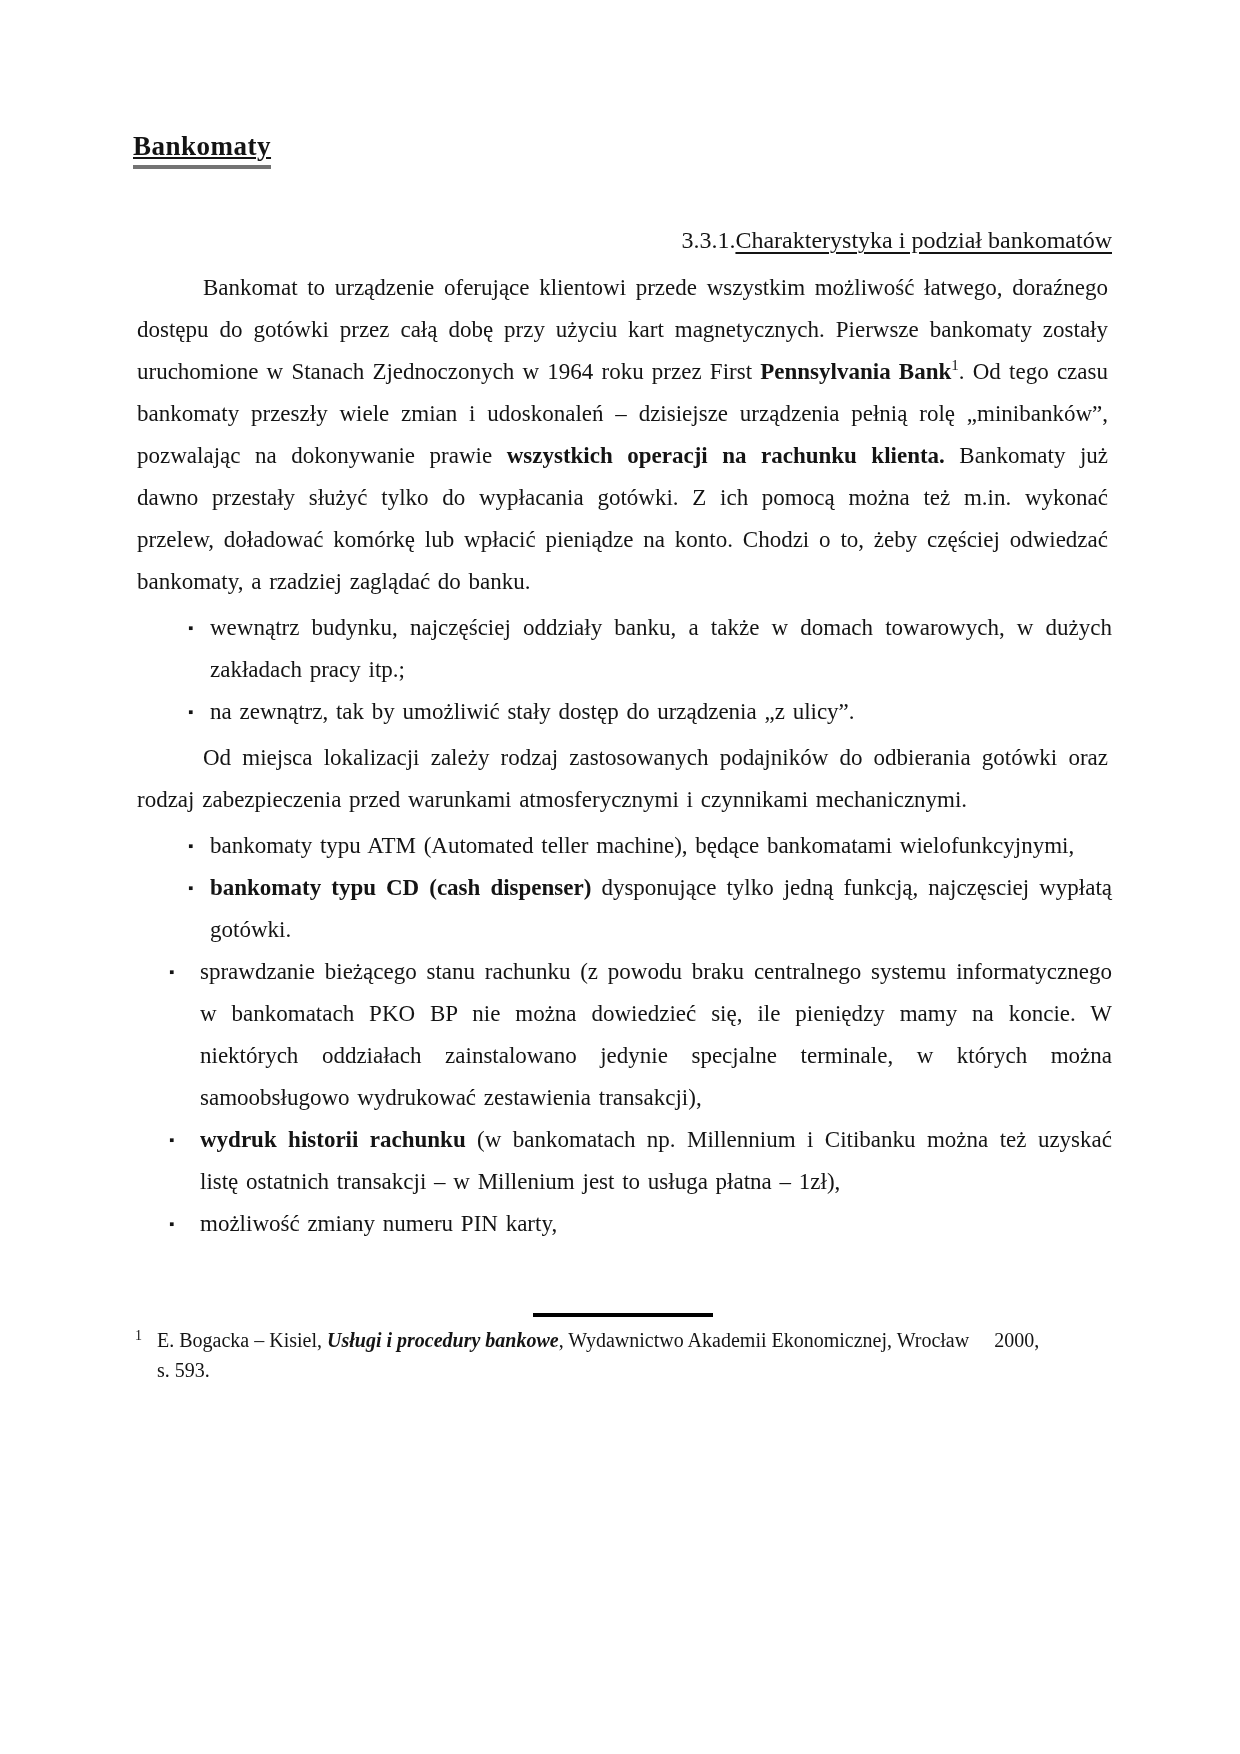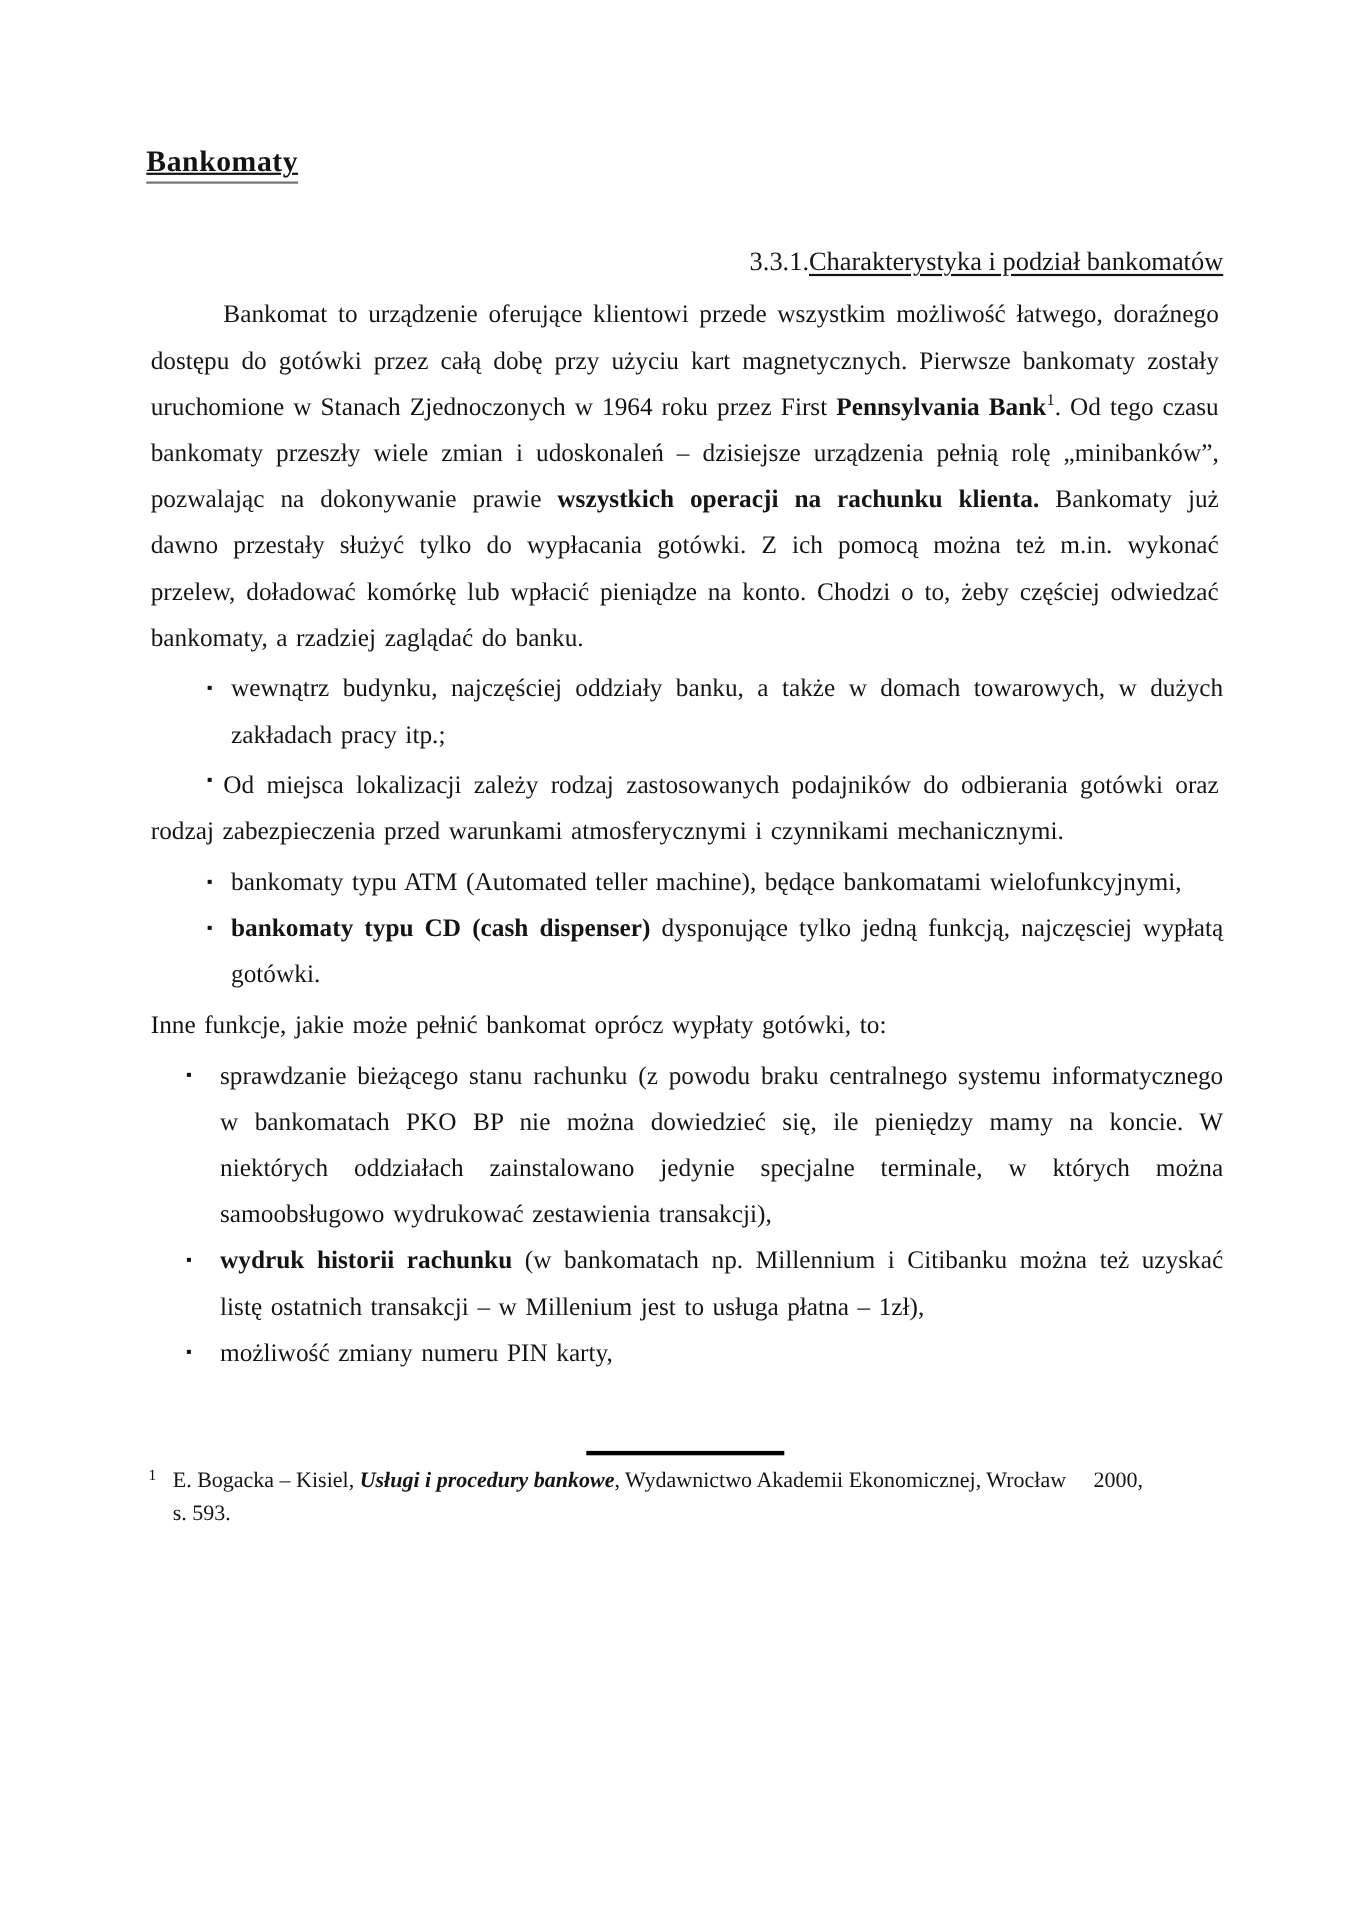--- a/index.html
+++ b/index.html
@@ -17,21 +17,21 @@
     height: 1754px;
     padding: 130px 128px 0 133px;
     overflow: hidden;
   }
   .title {
     display: inline-block;
     font-size: 27px;
     font-weight: bold;
     line-height: 32px;
     letter-spacing: 0.5px;
-    border-bottom: 2px solid #737373;
+    border-bottom: 4px solid #737373;
     padding-bottom: 3px;
     text-decoration: underline;
     text-decoration-thickness: 2px;
     text-underline-offset: 2px;
     margin: 0;
   }
   .heading {
     margin: 56px 0 0 0;
     font-size: 24px;
     font-weight: normal;
@@ -102,32 +102,31 @@
 
   <h1 class="title">Bankomaty</h1>
 
   <h2 class="heading"><span class="hnum">3.3.1.</span><span class="htext">Charakterystyka i podział bankomatów</span></h2>
 
   <p class="para indent mt12"><span>Bankomat to urządzenie oferujące klientowi przede wszystkim możliwość łatwego, doraźnego dostępu do gotówki przez całą dobę przy użyciu kart magnetycznych. Pierwsze bankomaty zostały uruchomione w Stanach Zjednoczonych w 1964 roku przez First </span><span class="semi">Pennsylvania Bank</span><sup class="fnref">1</sup><span>. Od tego czasu bankomaty przeszły wiele zmian i udoskonaleń – dzisiejsze urządzenia pełnią rolę „minibanków”, pozwalając na dokonywanie prawie </span><span class="semi">wszystkich operacji na rachunku klienta.</span><span> Bankomaty już dawno przestały służyć tylko do wypłacania gotówki. Z ich pomocą można też m.in. wykonać przelew, doładować komórkę lub wpłacić pieniądze na konto. Chodzi o to, żeby częściej odwiedzać bankomaty, a rzadziej zaglądać do banku.</span></p>
 
 
   <div class="list-a">
     <div class="bullet"><span class="marker">▪</span><span>wewnątrz budynku, najczęściej oddziały banku, a także w domach towarowych, w dużych zakładach pracy itp.;</span></div>
-    <div class="bullet"><span class="marker">▪</span></div>
+    <div class="bullet"><span class="marker">▪</span><span>na zewnątrz, tak by umożliwić stały dostęp do urządzenia „z ulicy”.</span></div>
   </div>
 
   <p class="para indent">Od miejsca lokalizacji zależy rodzaj zastosowanych podajników do odbierania gotówki oraz rodzaj zabezpieczenia przed warunkami atmosferycznymi i czynnikami mechanicznymi.</p>
 
 
   <div class="list-a">
     <div class="bullet"><span class="marker">▪</span><span>bankomaty typu ATM (Automated teller machine), będące bankomatami wielofunkcyjnymi,</span></div>
     <div class="bullet"><span class="marker">▪</span><span class="semi">bankomaty typu CD (cash dispenser)</span><span> dysponujące tylko jedną funkcją, najczęsciej wypłatą gotówki.</span></div>
   </div>
 
-  <p class="para">Inne funkcje, jakie może pełnić bankomat oprócz wypłaty gotówki, to:</p>
 
   <div class="list-c">
     <div class="bullet"><span class="marker">▪</span><span>sprawdzanie bieżącego stanu rachunku (z powodu braku centralnego systemu informatycznego w bankomatach PKO BP nie można dowiedzieć się, ile pieniędzy mamy na koncie. W niektórych oddziałach zainstalowano jedynie specjalne terminale, w których można samoobsługowo wydrukować zestawienia transakcji),</span></div>
     <div class="bullet"><span class="marker">▪</span><span class="semi">wydruk historii rachunku</span><span> (w bankomatach np. Millennium i Citibanku można też uzyskać listę ostatnich transakcji – w Millenium jest to usługa płatna – 1zł),</span></div>
     <div class="bullet"><span class="marker">▪</span><span>możliwość zmiany numeru PIN karty,</span></div>
   </div>
 
   <hr class="footnote-rule">
 
   <div class="footnote"><span class="fnum">1</span><span>E. Bogacka – Kisiel, </span><span class="bi">Usługi i procedury bankowe</span><span>, Wydawnictwo Akademii Ekonomicznej, Wrocław&nbsp;&nbsp;&nbsp;&nbsp;&nbsp;2000,</span><br><span>s. 593.</span></div>

